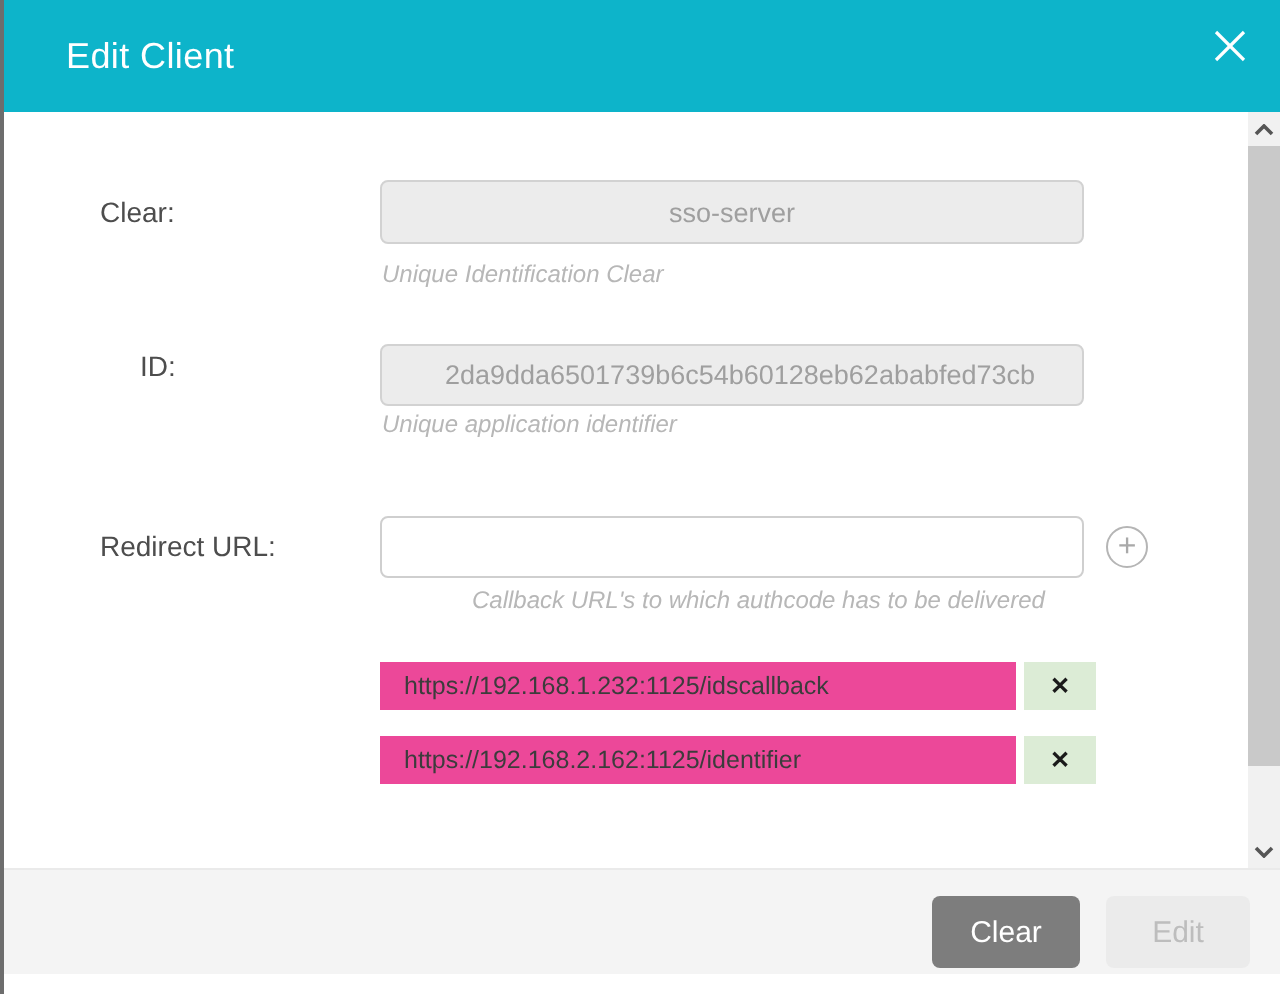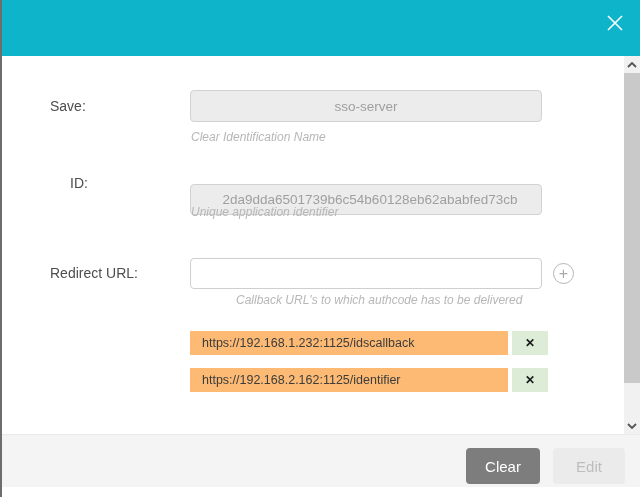--- a/index.html
+++ b/index.html
@@ -25,34 +25,34 @@
          font-size:13.5px; padding:0 12px; outline:none; }
   .inp.ro { background:#ececec; color:#9f9f9f;text-align:center; }
   .inp.rw { background:#ffffff; color:#555; }
   .helper { position:absolute; left:189px; font-size:12px; font-style:italic; color:#b7b7b7; }
 
   .lbl-name { top:34px; height:32px; line-height:32px; }
   .inp-name { top:34px; height:32px; }
   .hlp-name { top:74px; }
 
   .lbl-id { top:112px; height:31px; line-height:31px;margin-left:20px; }
-  .inp-id { top:128px; height:31px;padding-left:20px; }
+  .inp-id { top:116px; height:31px;padding-left:20px; }
   .hlp-id { top:149px; }
 
   .lbl-redir { top:202px; height:31px; line-height:31px; }
   .inp-redir { top:202px; height:31px; border-color:#cfcfcf; }
   .hlp-redir { top:237px;margin-left:45px; }
 
   .add-btn { position:absolute; left:551px; top:207px; width:21px; height:21px;
              border:1px solid #b5b5b5; border-radius:50%; background:#fff;
              color:#a9a9a9; font-size:16px; font-weight:400; line-height:18px;
              text-align:center; cursor:pointer; padding:0; }
 
   .url-row-bar { position:absolute; left:188px; width:318px; height:24px;
-                 background:#fdba74; color:#3c3c3c; font-size:12.5px;
+                 background:#ec4899; color:#3c3c3c; font-size:12.5px;
                  line-height:24px; padding-left:12px; overflow:hidden; white-space:nowrap; }
   .url-remove { position:absolute; left:510px; width:36px; height:24px;
                 background:#dcecd6; border:none; color:#1a1a1a; font-size:12px;
                 font-weight:bold; text-align:center; line-height:24px; cursor:pointer;
                 font-family:"Liberation Sans",sans-serif; }
   .url-1 { top:275px; }
   .url-2 { top:312px; }
 
   
   .sb { position:absolute; right:0; top:0; width:16px; height:378px; background:#f1f1f1; }
@@ -69,33 +69,34 @@
          font-family:"Liberation Sans",sans-serif; font-size:15px; cursor:pointer; }
   .btn-clear { right:100px; width:74px; background:#7d7d7d; color:#ffffff; }
   .btn-save  { right:15px; width:72px; background:#ebebeb; color:#bdbdbd; }
 </style>
 </head>
 <body>
 
 <div class="dialog">
 
   <div class="hdr">
+    <div class="hdr-title">Edit Client</div>
     <button class="close-btn">
       <svg width="18" height="18" viewBox="0 0 18 18">
         <line x1="2" y1="2" x2="16" y2="16" stroke="#ffffff" stroke-width="1.6"></line>
         <line x1="16" y1="2" x2="2" y2="16" stroke="#ffffff" stroke-width="1.6"></line>
       </svg>
     </button>
   </div>
 
   <div class="bdy">
 
-    <div class="fld-label lbl-name">Save:</div>
+    <div class="fld-label lbl-name">Clear:</div>
     <input class="inp ro inp-name" readonly="" value="sso-server" style="">
-    <div class="helper hlp-name">Clear Identification Name</div>
+    <div class="helper hlp-name">Unique Identification Clear</div>
 
     <div class="fld-label lbl-id">ID:</div>
     <input class="inp ro inp-id" readonly="" value="2da9dda6501739b6c54b60128eb62ababfed73cb" style="">
     <div class="helper hlp-id">Unique application identifier</div>
 
     <div class="fld-label lbl-redir">Redirect URL:</div>
     <input class="inp rw inp-redir" value="" style="">
     <div class="helper hlp-redir">Callback URL's to which authcode has to be delivered</div>
     <button class="add-btn">
       <span>+</span>

